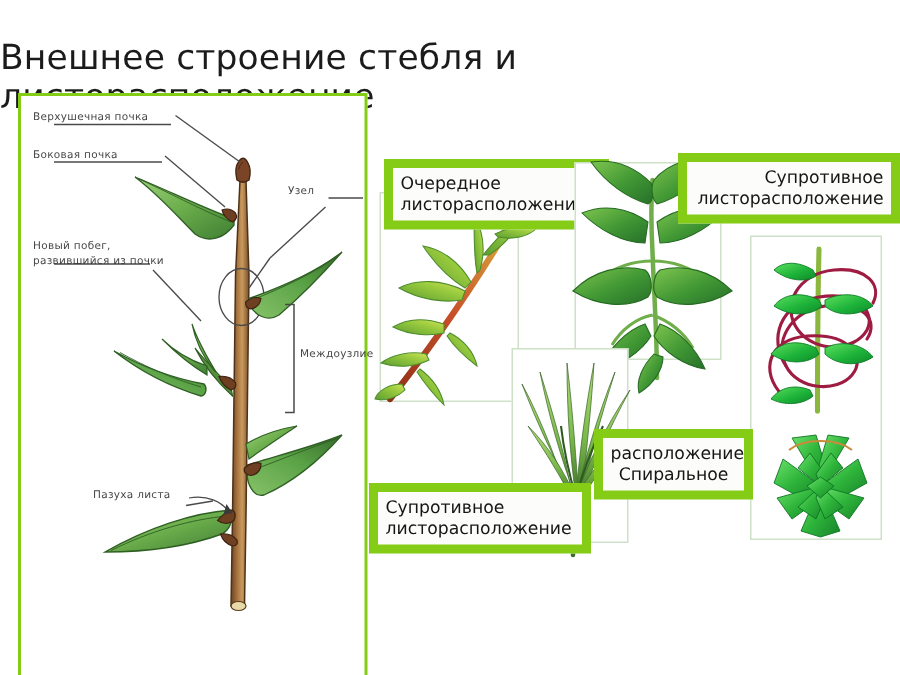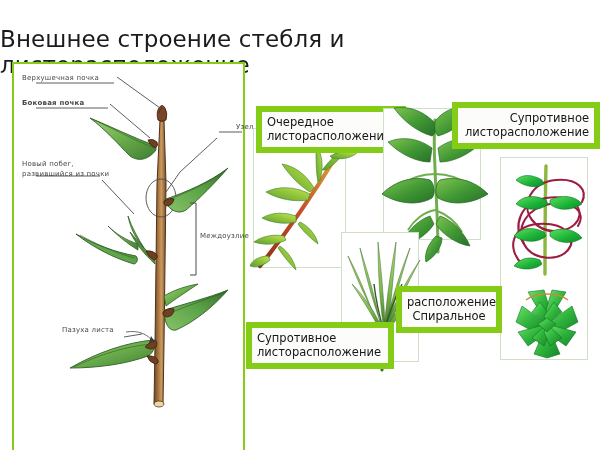--- a/index.html
+++ b/index.html
@@ -134,23 +134,23 @@
         <path d="M166 108 L152 128" stroke="#4a4a4a" stroke-width=".9" fill="none"></path>
         <path d="M205 68 L228 68" stroke="#4a4a4a" stroke-width=".9" fill="none"></path>
         <path d="M88 116 L120 150" stroke="#4a4a4a" stroke-width=".9" fill="none"></path>
         <path d="M22 112 L86 112" stroke="#4a4a4a" stroke-width=".9" fill="none"></path>
         <path d="M110 273 L128 270" stroke="#4a4a4a" stroke-width=".9" fill="none"></path>
       </svg>
     </div>
 
     <div class="llabel" style="left:8px;top:10px;">Верхушечная почка</div>
 
-    <div class="llabel" style="left:8px;top:35px;font-weight:bold;">Боковая почка</div>
-
-    <div class="llabel" style="left:178px;top:59px;margin-left:44px;">Узел</div>
+    <div class="llabel" style="left:8px;top:35px;">Боковая почка</div>
+
+    <div class="llabel" style="left:178px;top:59px;">Узел</div>
 
     <div class="llabel" style="left:8px;top:96px;">Новый побег,</div>
     <div class="llabel" style="left:8px;top:106px;">развившийся из почки</div>
 
     <div class="llabel" style="left:186px;top:168px;">Междоузлие</div>
 
     <div class="llabel" style="left:48px;top:250px;margin-top:12px;">Пазуха листа</div>
   </div>
 
   <div class="card" style="left:253px;top:128px;width:93px;height:140px;"></div>

